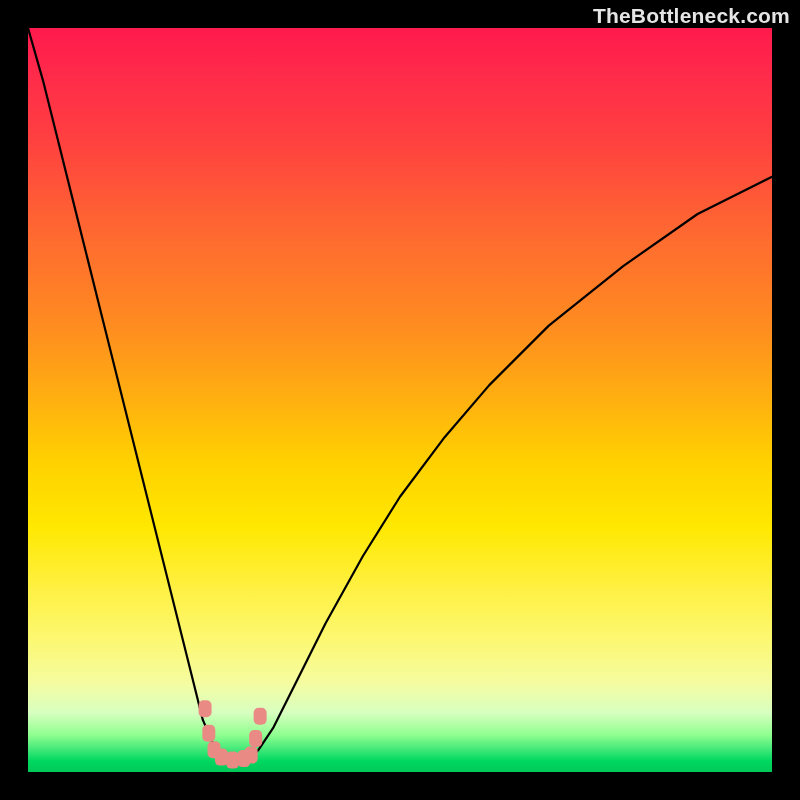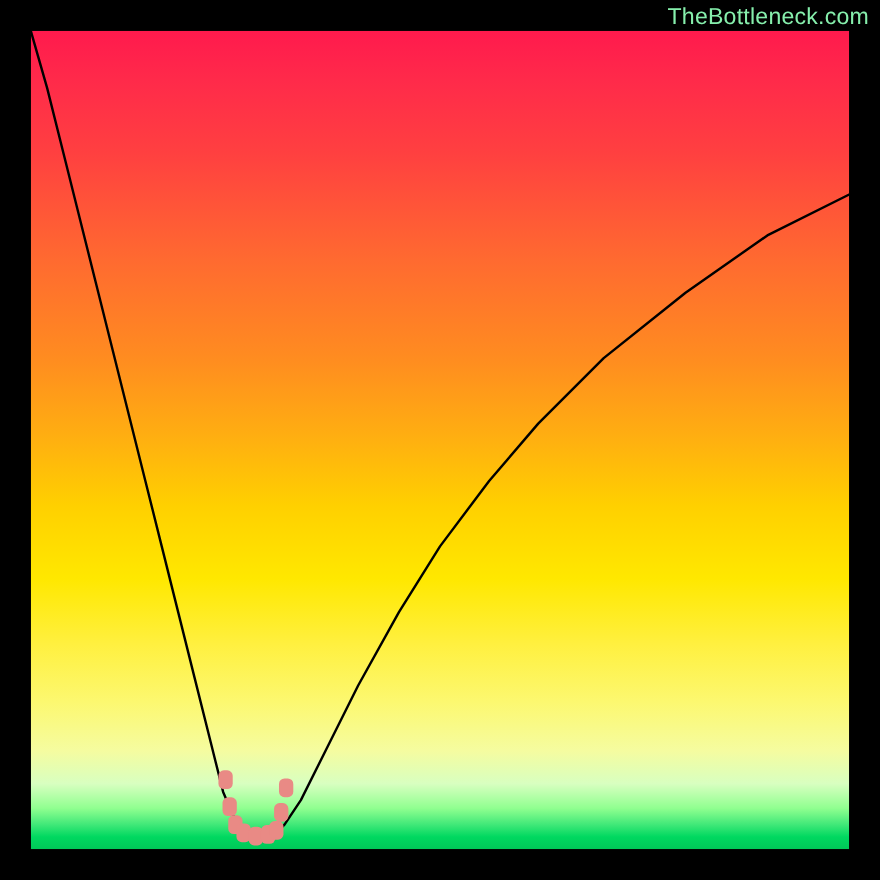--- a/index.html
+++ b/index.html
@@ -51,23 +51,23 @@
   .curve {
     position: absolute;
     inset: 0;
     width: 744px;
     height: 744px;
   }
   .watermark {
     position: absolute;
     top: 4px;
     right: 10px;
-    color: #86efac;
+    color: #e5e5e5;
     font-size: 21px;
-    font-weight: 400;
+    font-weight: 700;
     letter-spacing: 0.2px;
   }
 </style>
 </head>
 <body>
 
 <div class="frame">
   <div class="plot">
     <div class="gradient"></div>
     <svg class="curve" viewBox="0 0 744 744" preserveAspectRatio="none">

